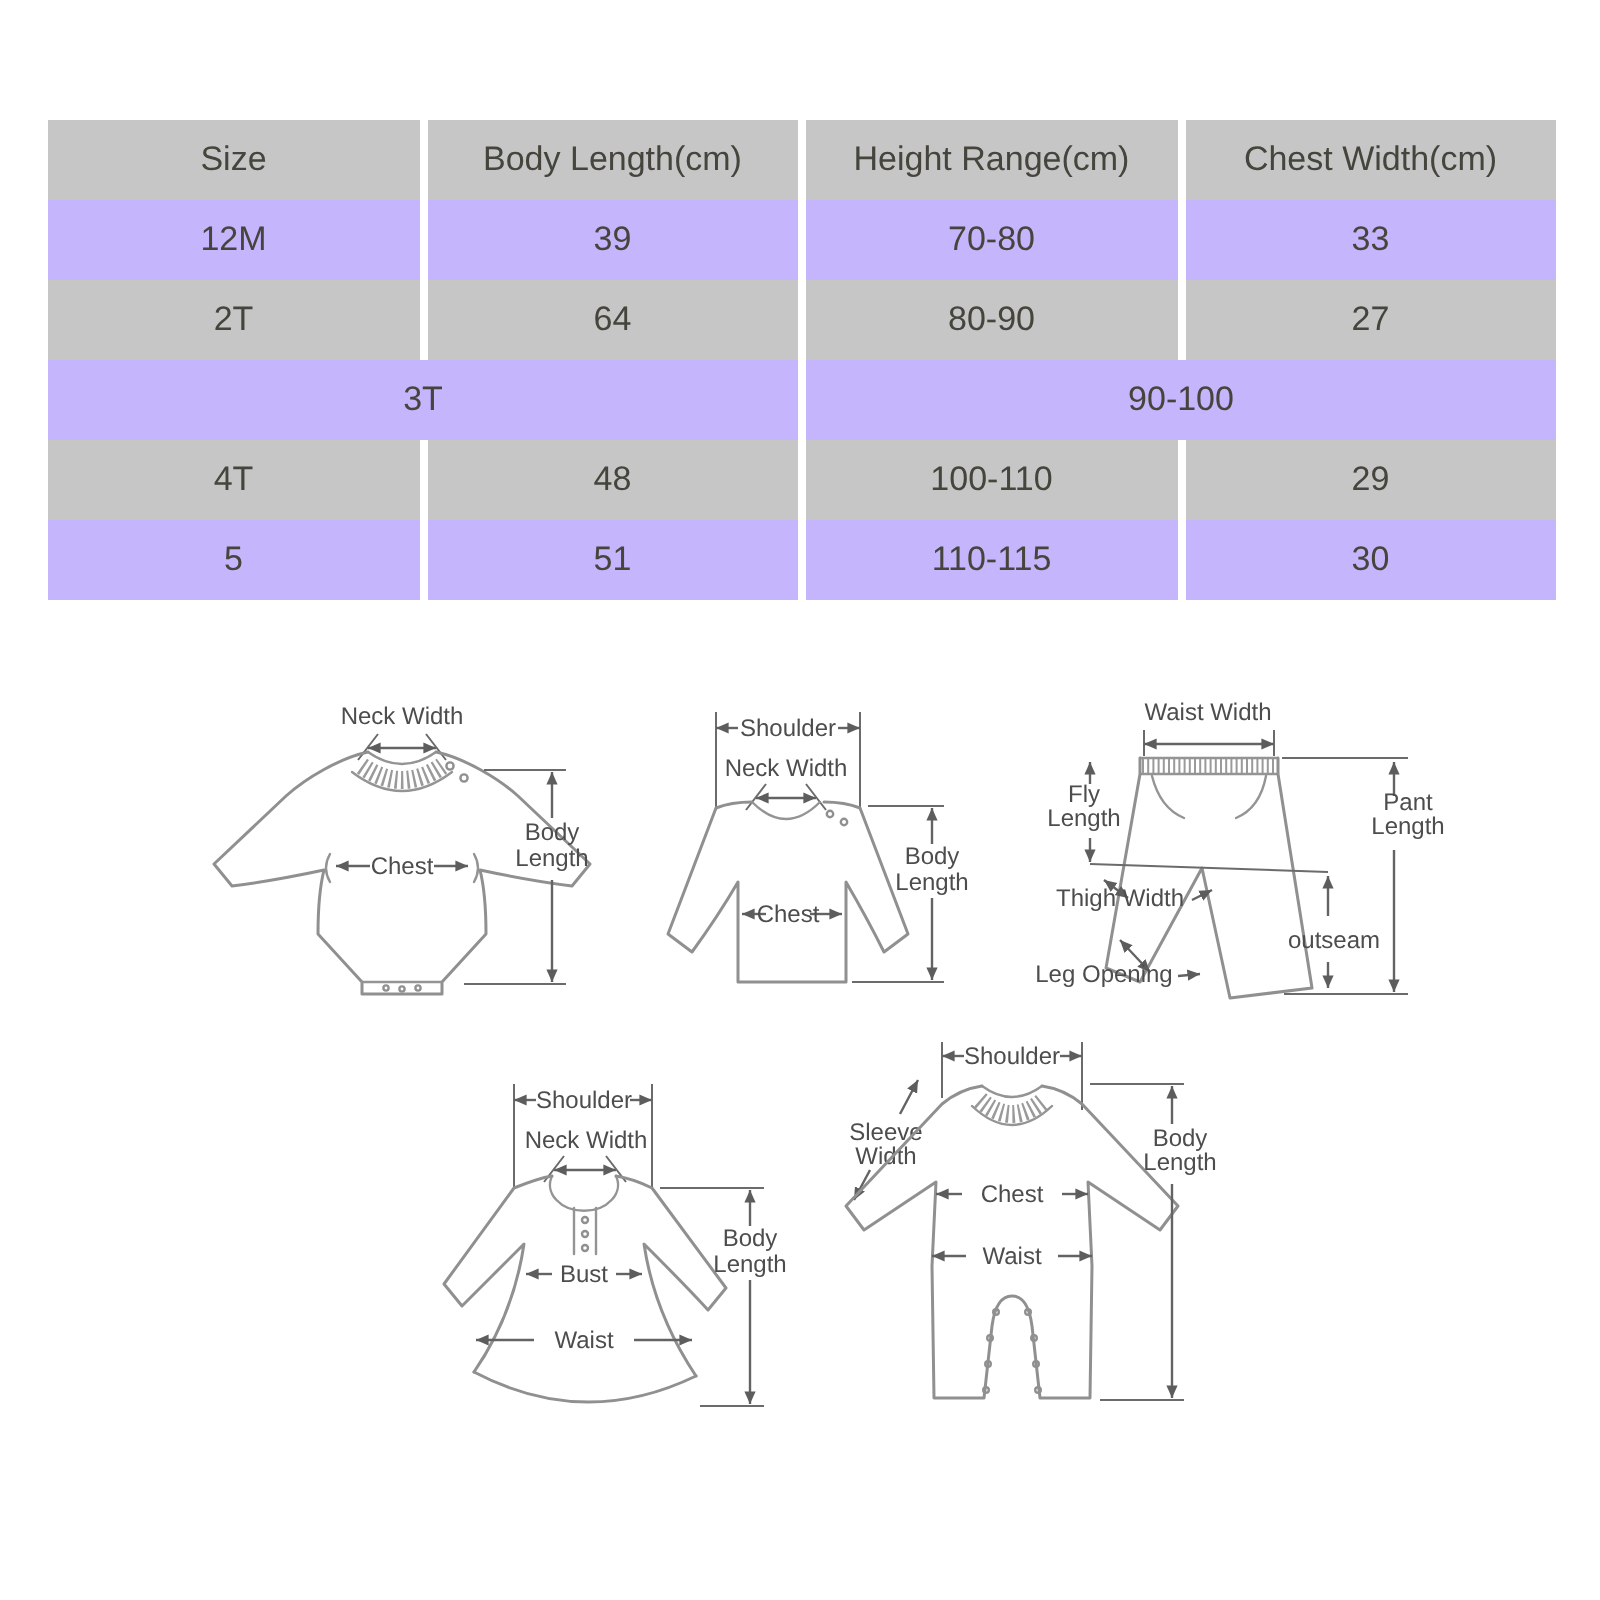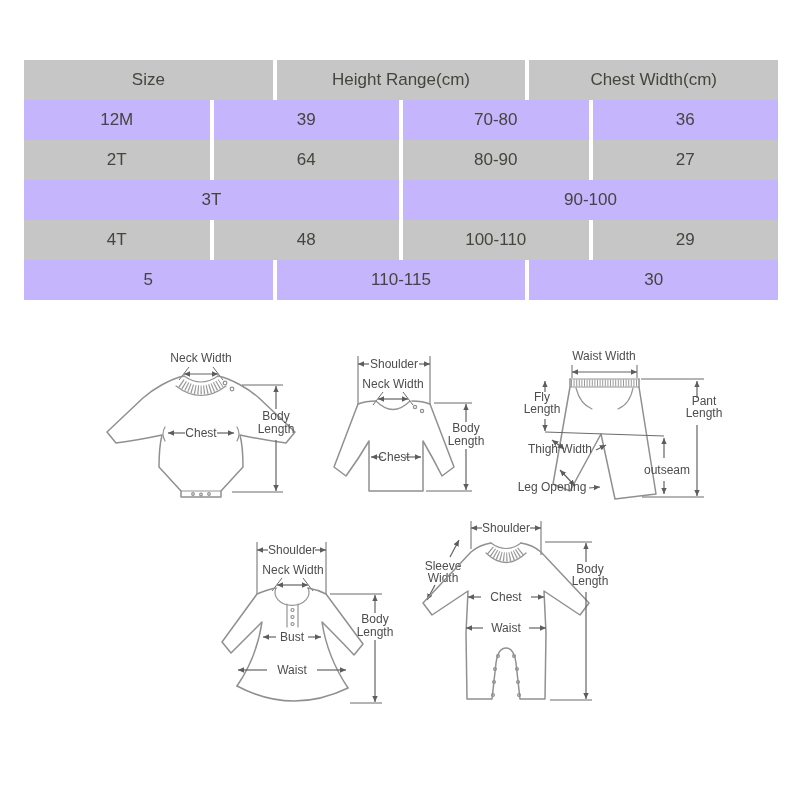--- a/index.html
+++ b/index.html
@@ -33,47 +33,49 @@
   <defs>
     <marker id="arw" viewBox="0 0 10 10" refX="9" refY="5" markerWidth="7" markerHeight="7" orient="auto-start-reverse" markerUnits="userSpaceOnUse">
       <path d="M0,1 L9,5 L0,9 z" fill="#5d5d5d"></path>
     </marker>
   </defs>
 </svg>
 
 <div class="size-table">
   <div class="t-row gray">
     <div class="cell">Size</div>
+    <div class="cell">Body Length(cm)</div>
     <div class="cell">Height Range(cm)</div>
     <div class="cell">Chest Width(cm)</div>
   </div>
   <div class="t-row">
     <div class="cell">12M</div>
     <div class="cell">39</div>
     <div class="cell">70-80</div>
-    <div class="cell">36</div>
+    <div class="cell">33</div>
   </div>
   <div class="t-row gray">
     <div class="cell">2T</div>
     <div class="cell">64</div>
     <div class="cell">80-90</div>
     <div class="cell">27</div>
   </div>
   <div class="t-row">
     <div class="cell">3T</div>
     <div class="cell">90-100</div>
   </div>
   <div class="t-row gray">
     <div class="cell">4T</div>
     <div class="cell">48</div>
     <div class="cell">100-110</div>
     <div class="cell">29</div>
   </div>
   <div class="t-row">
     <div class="cell">5</div>
+    <div class="cell">51</div>
     <div class="cell">110-115</div>
     <div class="cell">30</div>
   </div>
 </div>
 
 <svg class="diag" style="left:92px; top:345px" width="210" height="160" viewBox="0 0 210 160">
   <text class="lbl" x="109" y="17" text-anchor="middle">Neck Width</text>
   <line class="dim" x1="92" y1="29" x2="126" y2="29" marker-start="url(#arw)" marker-end="url(#arw)"></line>
   <path class="tick" d="M87,35 L97,22 M121,22 L131,35"></path>
   <path class="garm2" d="M92,31 Q109,43 126,31"></path>

